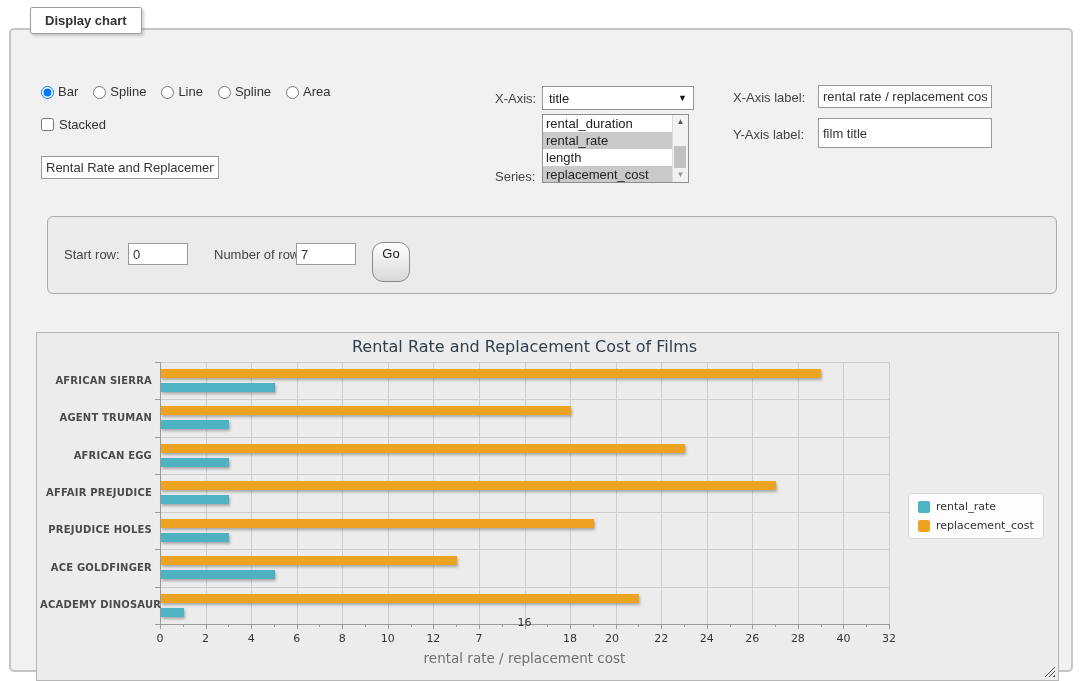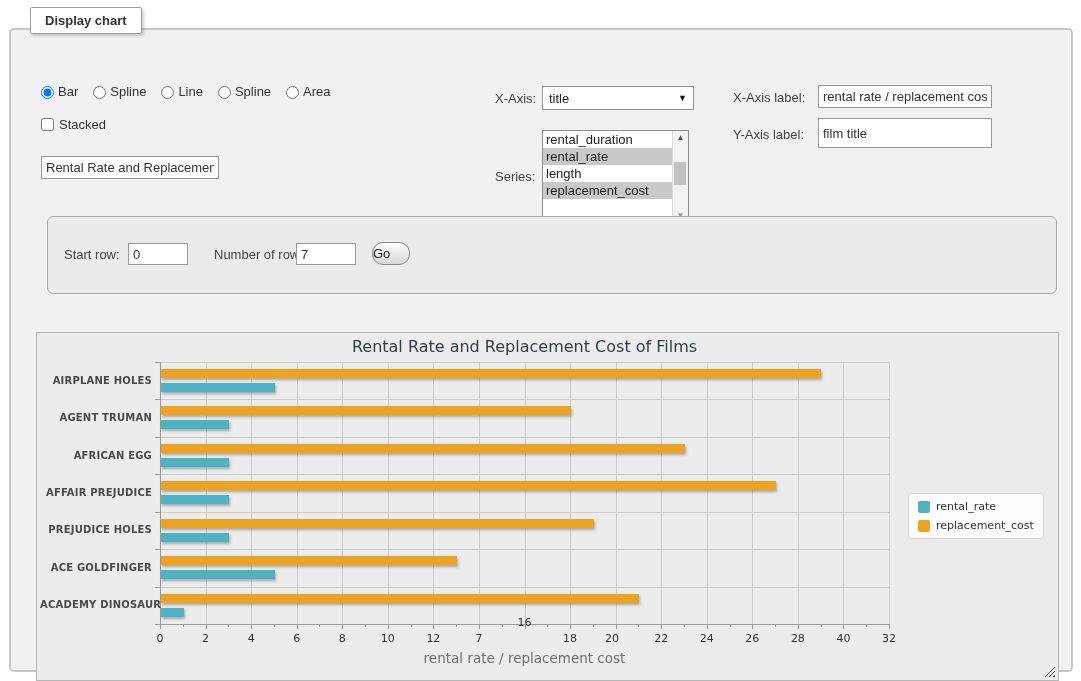--- a/index.html
+++ b/index.html
@@ -30,42 +30,42 @@
   input[type=radio],input[type=checkbox]{margin:0;width:13px;height:13px;}
   
   .sel{
     position:absolute;left:531px;top:56px;width:152px;height:24px;box-sizing:border-box;
     background:#fff;border:1px solid #949494;display:flex;align-items:center;
     font-size:13px;color:#222;padding:0 6px;cursor:default;
   }
   .sel .arrow{margin-left:auto;font-size:9px;color:#111;}
   
   .listbox{
-    position:absolute;left:531px;top:100px;width:147px;height:94px;box-sizing:border-box;
+    position:absolute;left:531px;top:84px;width:147px;height:69px;box-sizing:border-box;
     background:#fff;border:1px solid #8f8f8f;display:flex;overflow:hidden;
   }
   .opts{flex:1 1 auto;}
   .opt{height:17px;line-height:17px;font-size:13px;color:#222;padding-left:3px;white-space:nowrap;overflow:hidden;}
   .opt.selected{background:#c9c9c9;}
   .sbar{width:15px;flex:0 0 15px;background:#f2f2f2;border-left:1px solid #ddd;position:relative;}
   .sbar .btn{position:absolute;left:0;width:15px;height:14px;background:#f2f2f2;color:#555;
     font-size:8px;line-height:14px;text-align:center;}
   .sbar .up{top:0;}
   .sbar .down{bottom:0;color:#999;}
   .sbar .thumb{position:absolute;left:1px;width:12px;top:31px;height:23px;background:#c2c2c2;}
   
   .rowbox{
     position:absolute;left:36px;top:186px;width:1010px;height:78px;box-sizing:border-box;
     border:1px solid #ababab;border-radius:6px;background:#ebebeb;
   }
   .go-btn{
-    position:absolute;left:361px;top:212px;width:38px;height:23px;box-sizing:border-box;
+    position:absolute;left:361px;top:212px;width:38px;height:40px;box-sizing:border-box;
     border:1px solid #8a8a8a;border-radius:11px;
     background:linear-gradient(#fefefe,#d8d8d8);
-    font-size:13px;color:#222;line-height:21px;cursor:default;
+    font-size:13px;color:#222;text-align:center;line-height:21px;cursor:default;
   }
   
   .chart-panel{
     position:absolute;left:25px;top:302px;width:1023px;height:349px;box-sizing:border-box;
     border:1px solid #b6b6b6;background:#ececec;font-family:"DejaVu Sans",sans-serif;
   }
   .chart-title{
     position:absolute;left:123px;top:4px;width:729px;text-align:center;
     font-size:16px;color:#2f3e4a;
   }
@@ -240,21 +240,21 @@
         <div class="x-tick-label" style="left:441.9375px;top:299px;">7</div>
         <div class="x-tick-label" style="left:487.5px;top:283px;">16</div>
         <div class="x-tick-label" style="left:533.0625px;top:299px;">18</div>
         <div class="x-tick-label" style="left:575px;top:299px;">20</div>
         <div class="x-tick-label" style="left:624.1875px;top:299px;">22</div>
         <div class="x-tick-label" style="left:669.75px;top:299px;">24</div>
         <div class="x-tick-label" style="left:715.3125px;top:299px;">26</div>
         <div class="x-tick-label" style="left:760.875px;top:299px;">28</div>
         <div class="x-tick-label" style="left:806.4375px;top:299px;">40</div>
         <div class="x-tick-label" style="left:852px;top:299px;">32</div>
-        <div class="cat-label" style="left:3px;top:41.714285714285715px;">AIRPLANE HOLES</div>
+        <div class="cat-label" style="left:3px;top:41.714285714285715px;">AFRICAN SIERRA</div>
         <div class="bar" style="left:124px;top:36px;width:660.4284375px;background:#EDA322;"></div>
         <div class="bar" style="left:124px;top:50px;width:113.6784375px;background:#4DB2C2;"></div>
         <div class="cat-label" style="left:3px;top:79.14285714285714px;">AGENT TRUMAN</div>
         <div class="bar" style="left:124px;top:73.42857142857143px;width:409.8346875px;background:#EDA322;"></div>
         <div class="bar" style="left:124px;top:87.42857142857143px;width:68.1159375px;background:#4DB2C2;"></div>
         <div class="cat-label" style="left:3px;top:116.57142857142858px;">AFRICAN EGG</div>
         <div class="bar" style="left:124px;top:110.85714285714286px;width:523.7409375px;background:#EDA322;"></div>
         <div class="bar" style="left:124px;top:124.85714285714286px;width:68.1159375px;background:#4DB2C2;"></div>
         <div class="cat-label" style="left:3px;top:154px;">AFFAIR PREJUDICE</div>
         <div class="bar" style="left:124px;top:148.28571428571428px;width:614.8659375px;background:#EDA322;"></div>

